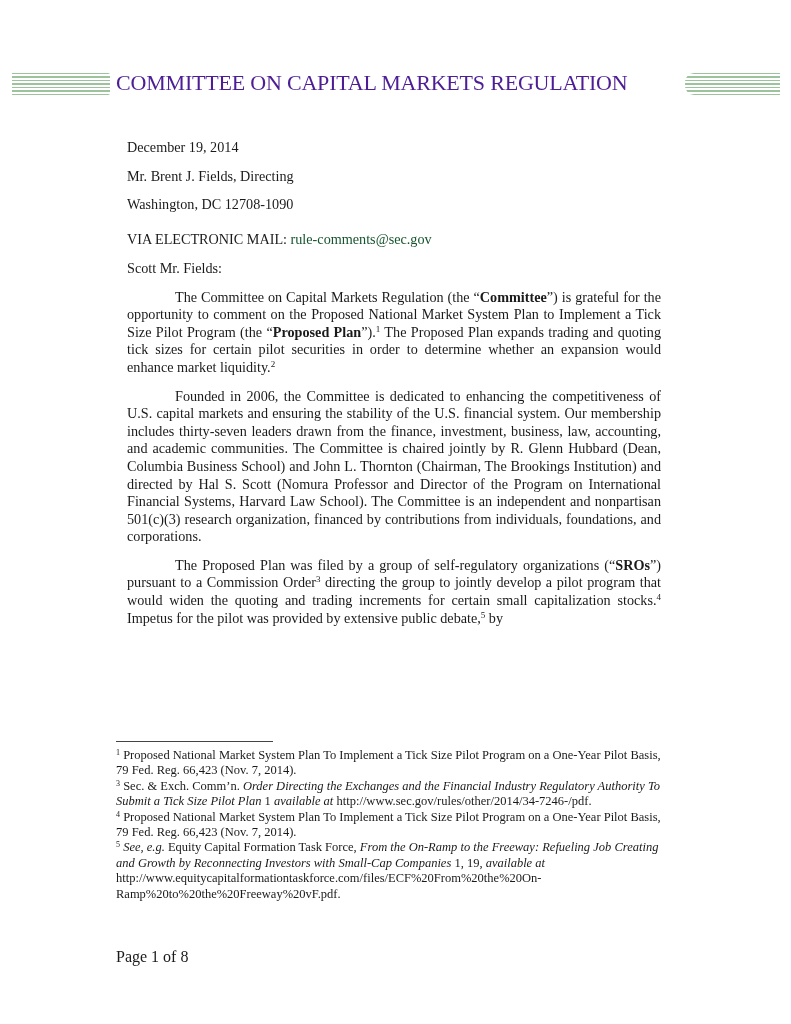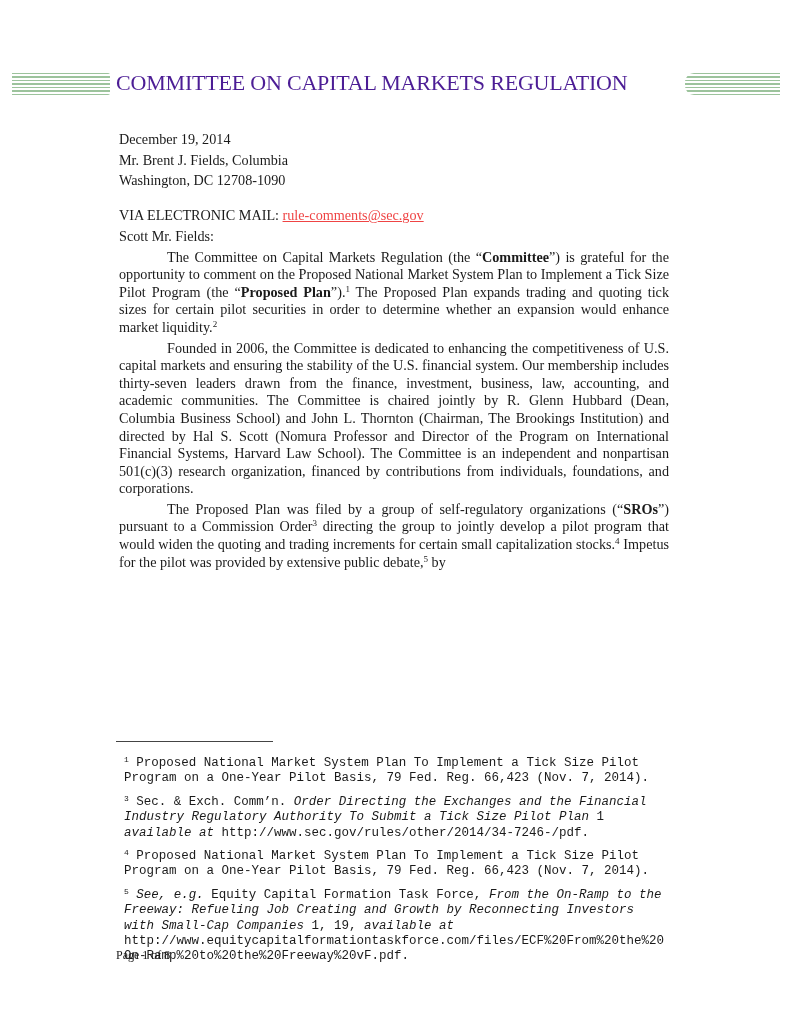--- a/index.html
+++ b/index.html
@@ -6,46 +6,46 @@
   body { width: 791px; height: 1024px; position: relative; overflow: hidden;
          font-family: "Liberation Serif", "DejaVu Serif", serif; color: #1a1a1a; }
   .letterhead { position: absolute; top: 70px; left: 12px; width: 768px; height: 26px; }
   .stripes { position: absolute; top: 3px; height: 22px; width: 98px;
     background: repeating-linear-gradient(to bottom, #9cc39c 0px, #9cc39c 1.5px, #ffffff 1.5px, #ffffff 3.5px); }
   .stripes.left { left: 0; border-top-right-radius: 2px; border-bottom-right-radius: 2px; }
   .stripes.right { right: 0; width: 95px; border-top-left-radius: 9px; border-bottom-left-radius: 9px; }
   .lh-title { position: absolute; left: 104px; top: 0; font-size: 22px; letter-spacing: -0.2px;
     color: #4c1d95; white-space: nowrap; line-height: 26px; }
   .content { position: absolute; left: 116px; top: 128px; width: 556px; font-size: 14.2px; line-height: 17.6px; }
-  .content p { margin: 3px; }
+  .content p { margin: 11px; }
   .block { margin-bottom: 17.6px; }
   .just { text-align: justify; }
   .indent { text-indent: 48px; }
-  a.email { color: #ef4444; text-decoration: underline; }
+  a.email { color: #14532d; }
   sup { font-size: 9px; line-height: 0; vertical-align: 5px; }
   .rule { position: absolute; left: 116px; top: 741px; width: 157px; height: 1px; background: #444; }
   .footnotes { position: absolute; left: 116px; top: 748px; width: 560px; font-size: 12.5px; line-height: 15.4px; }
-  .footnotes p { margin: 8px; font-family: Liberation Mono, monospace; }
+  .footnotes p { margin: 0; }
   .footnotes sup { font-size: 8px; vertical-align: 4px; }
-  .page-num { position: absolute; left: 116px; top: 948px; font-size: 12px; }
+  .page-num { position: absolute; left: 116px; top: 948px; font-size: 16px; }
 </style>
 </head>
 <body>
 
 <div class="letterhead">
   <div class="stripes left"></div>
   <div class="lh-title">COMMITTEE ON CAPITAL MARKETS REGULATION</div>
   <div class="stripes right"></div>
 </div>
 
 <div class="content">
   <p class="block">December 19, 2014</p>
 
   <div class="block">
-    <p>Mr. Brent J. Fields, Columbia</p>
+    <p>Mr. Brent J. Fields, Directing</p>
     <p>Washington, DC 12708-1090</p>
   </div>
 
   <p class="block"><span>VIA ELECTRONIC MAIL: </span><a class="email">rule-comments@sec.gov</a></p>
 
 
   <p class="block">Scott Mr. Fields:</p>
 
   <p class="block just indent"><span>The Committee on Capital Markets Regulation (the “</span><b>Committee</b><span>”) is grateful for the opportunity to comment on the Proposed National Market System Plan to Implement a Tick Size Pilot Program (the “</span><b>Proposed Plan</b><span>”).</span><sup>1</sup><span> The Proposed Plan expands trading and quoting tick sizes for certain pilot securities in order to determine whether an expansion would enhance market liquidity.</span><sup>2</sup></p>
 

